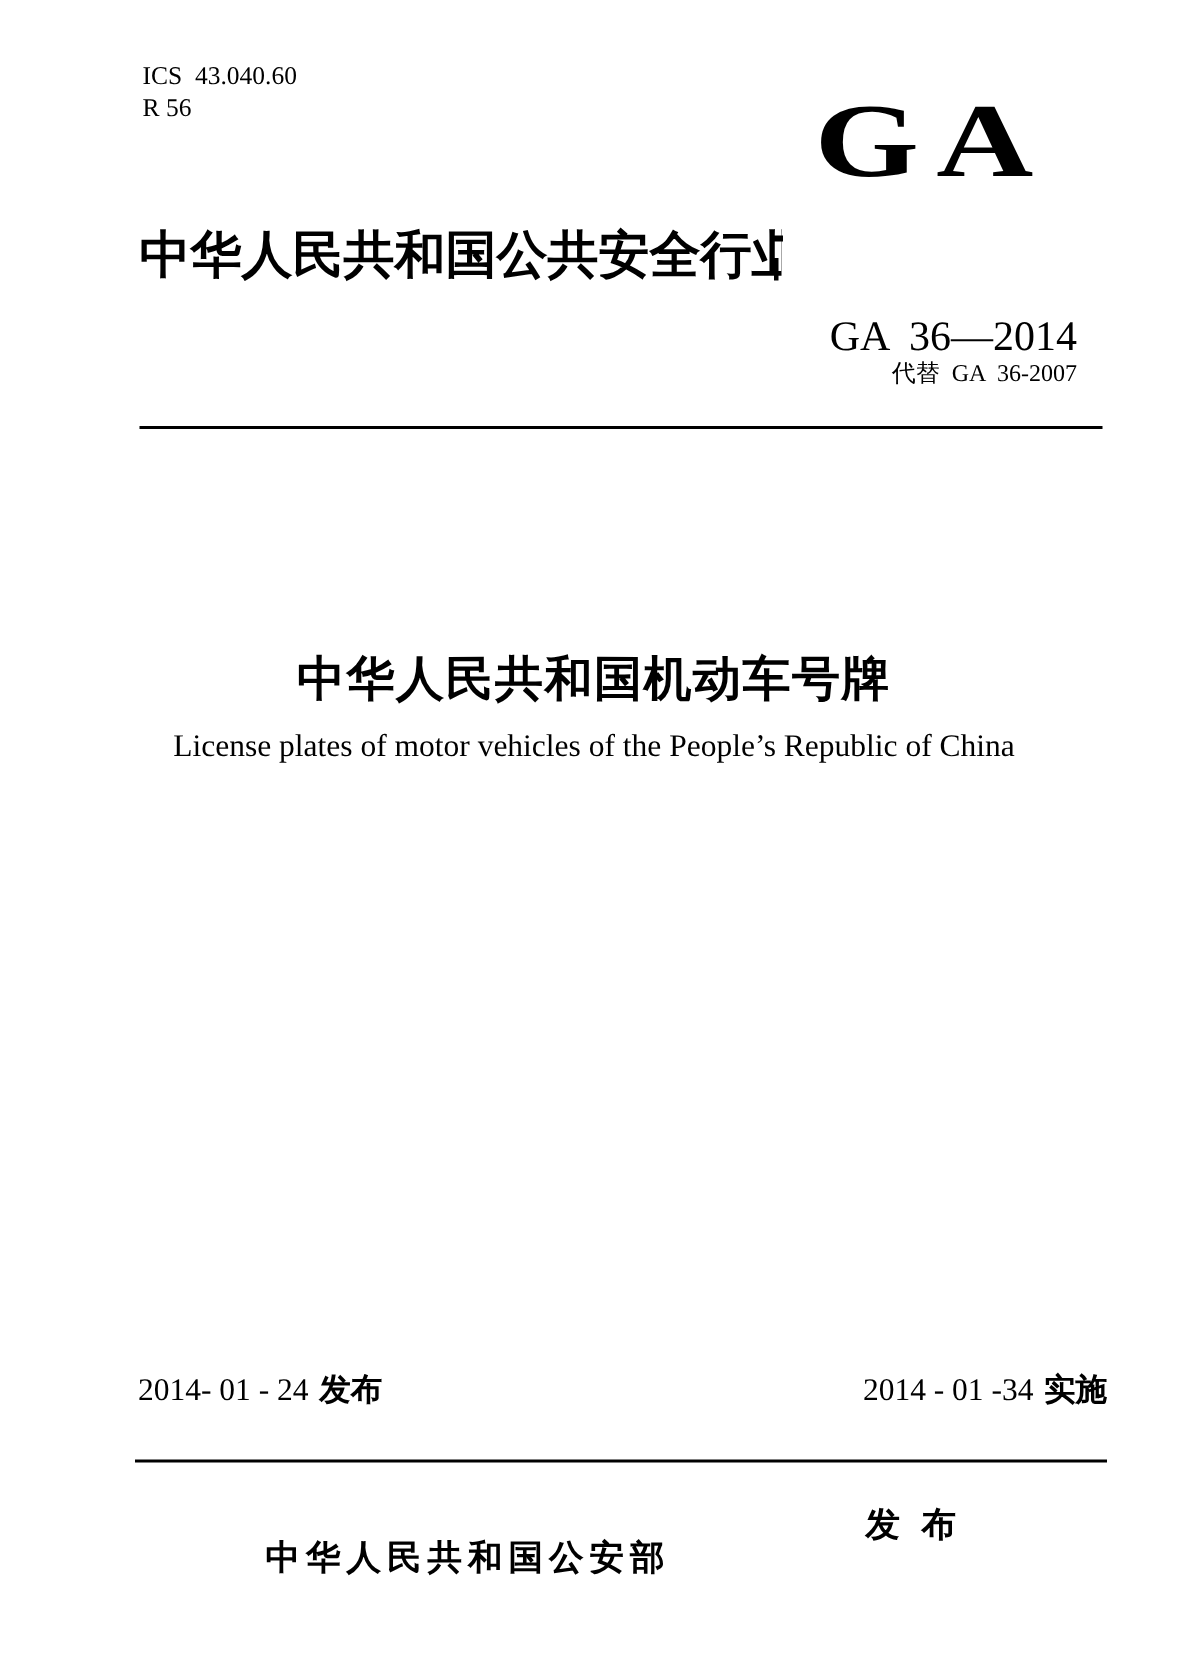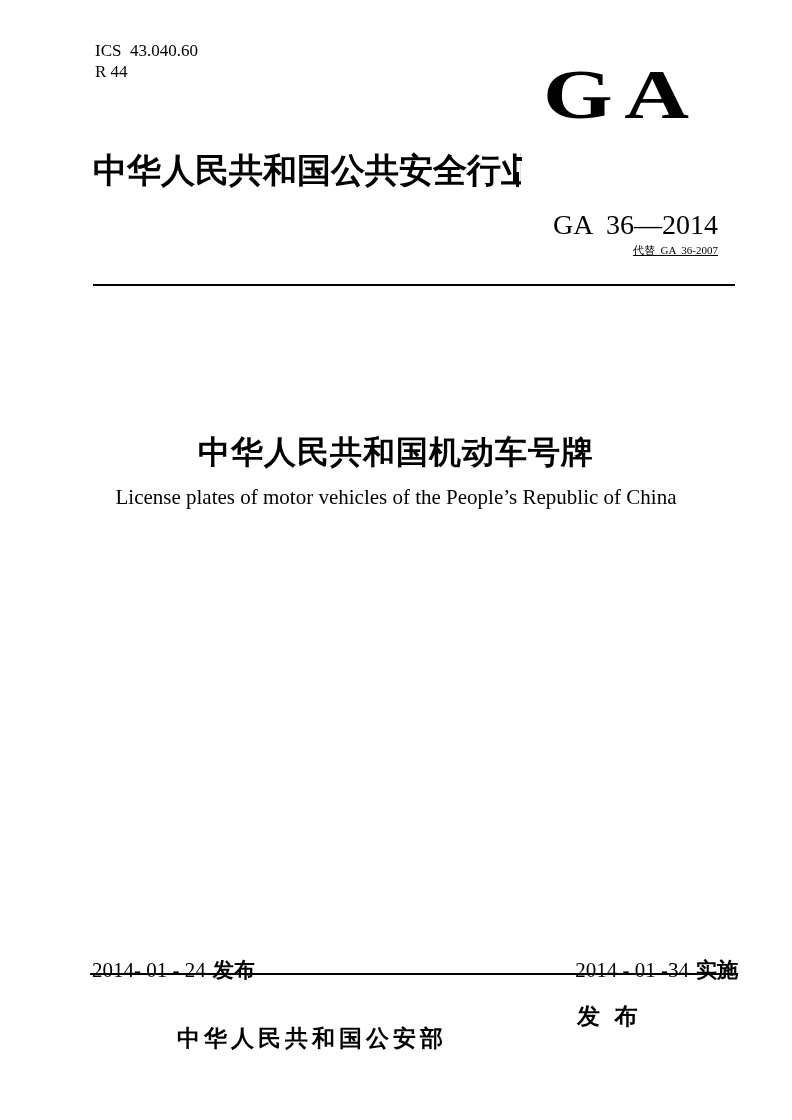--- a/index.html
+++ b/index.html
@@ -56,21 +56,21 @@
   .char-fragment.f2 { top: 172px; width: 3px; height: 15px; }
 
   
   .std-block {
     position: absolute;
     right: 74px;
     top: 211px;
     text-align: right;
   }
   .std-no { font-size: 28px; line-height: 28px; }
-  .replaces { font-size: 11px; line-height: 22px; text-decoration: underline; }
+  .replaces { font-size: 16px; line-height: 22px; }
 
   .rule-top {
     position: absolute;
     left: 93px;
     top: 284px;
     width: 642px;
     height: 2px;
     background: #000;
   }
 
@@ -107,21 +107,20 @@
     justify-content: space-between;
     align-items: baseline;
     font-size: 21px;
   }
   .date-group { display: flex; align-items: baseline; gap: 7px; }
   .date-num { font-family: "Liberation Serif", serif; }
   .date-zh {
     font-family: "Liberation Sans", sans-serif;
     font-weight: bold;
     font-size: 21px;
-    margin-top: 44px;
   }
   .rule-bottom {
     position: absolute;
     left: 90px;
     top: 973px;
     width: 648px;
     height: 2px;
     background: #000;
   }
 
@@ -147,21 +146,21 @@
     white-space: pre;
   }
 </style>
 </head>
 <body>
 
 <div class="page">
 
   <div class="ics-block">
     <div class="pre">ICS  43.040.60</div>
-    <div class="pre">R 44</div>
+    <div class="pre">R 56</div>
   </div>
 
   <div class="ga-logo">GA</div>
 
   <div class="org-heading">中华人民共和国公共安全行业标</div>
   <div class="char-fragment f1"></div>
   <div class="char-fragment f2"></div>
 
   <div class="std-block">
     <div class="std-no pre">GA  36—2014</div>

